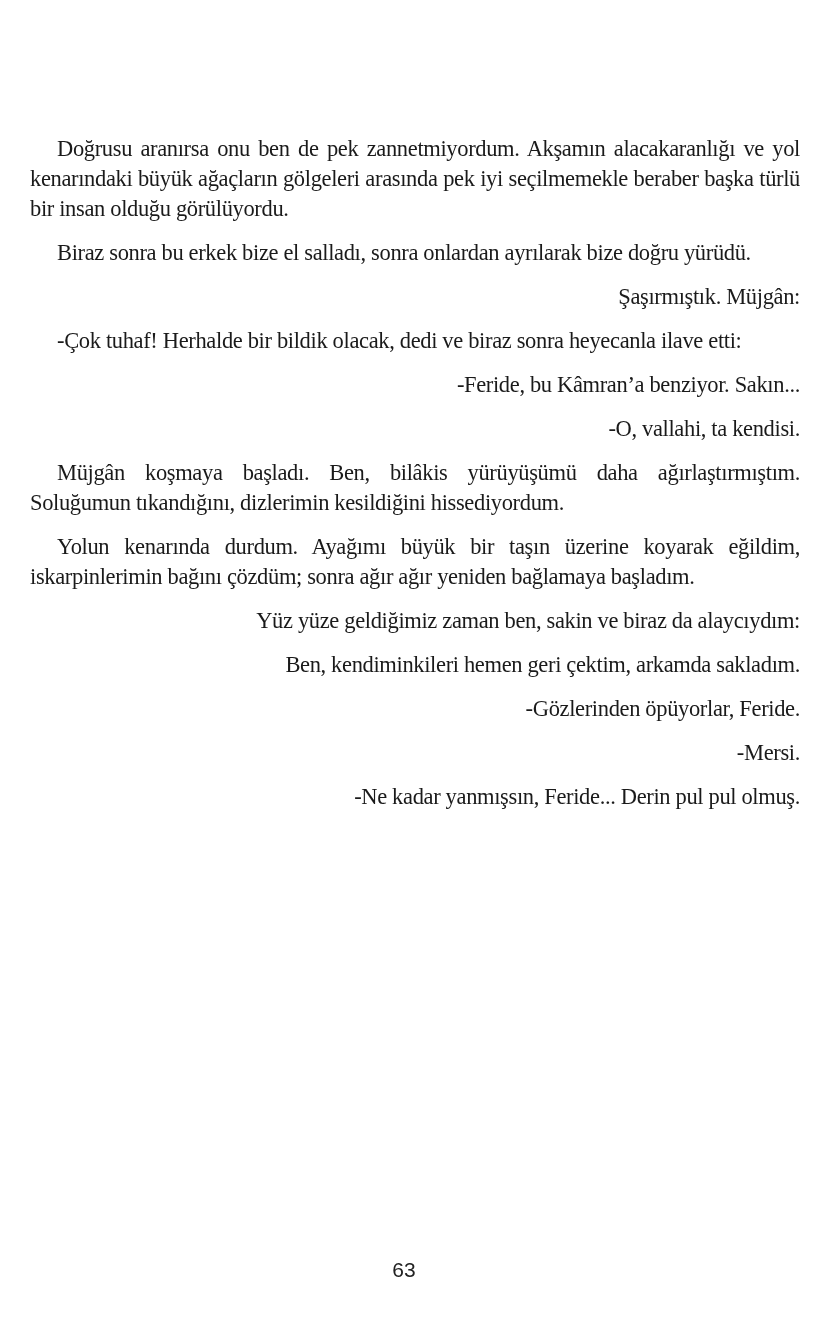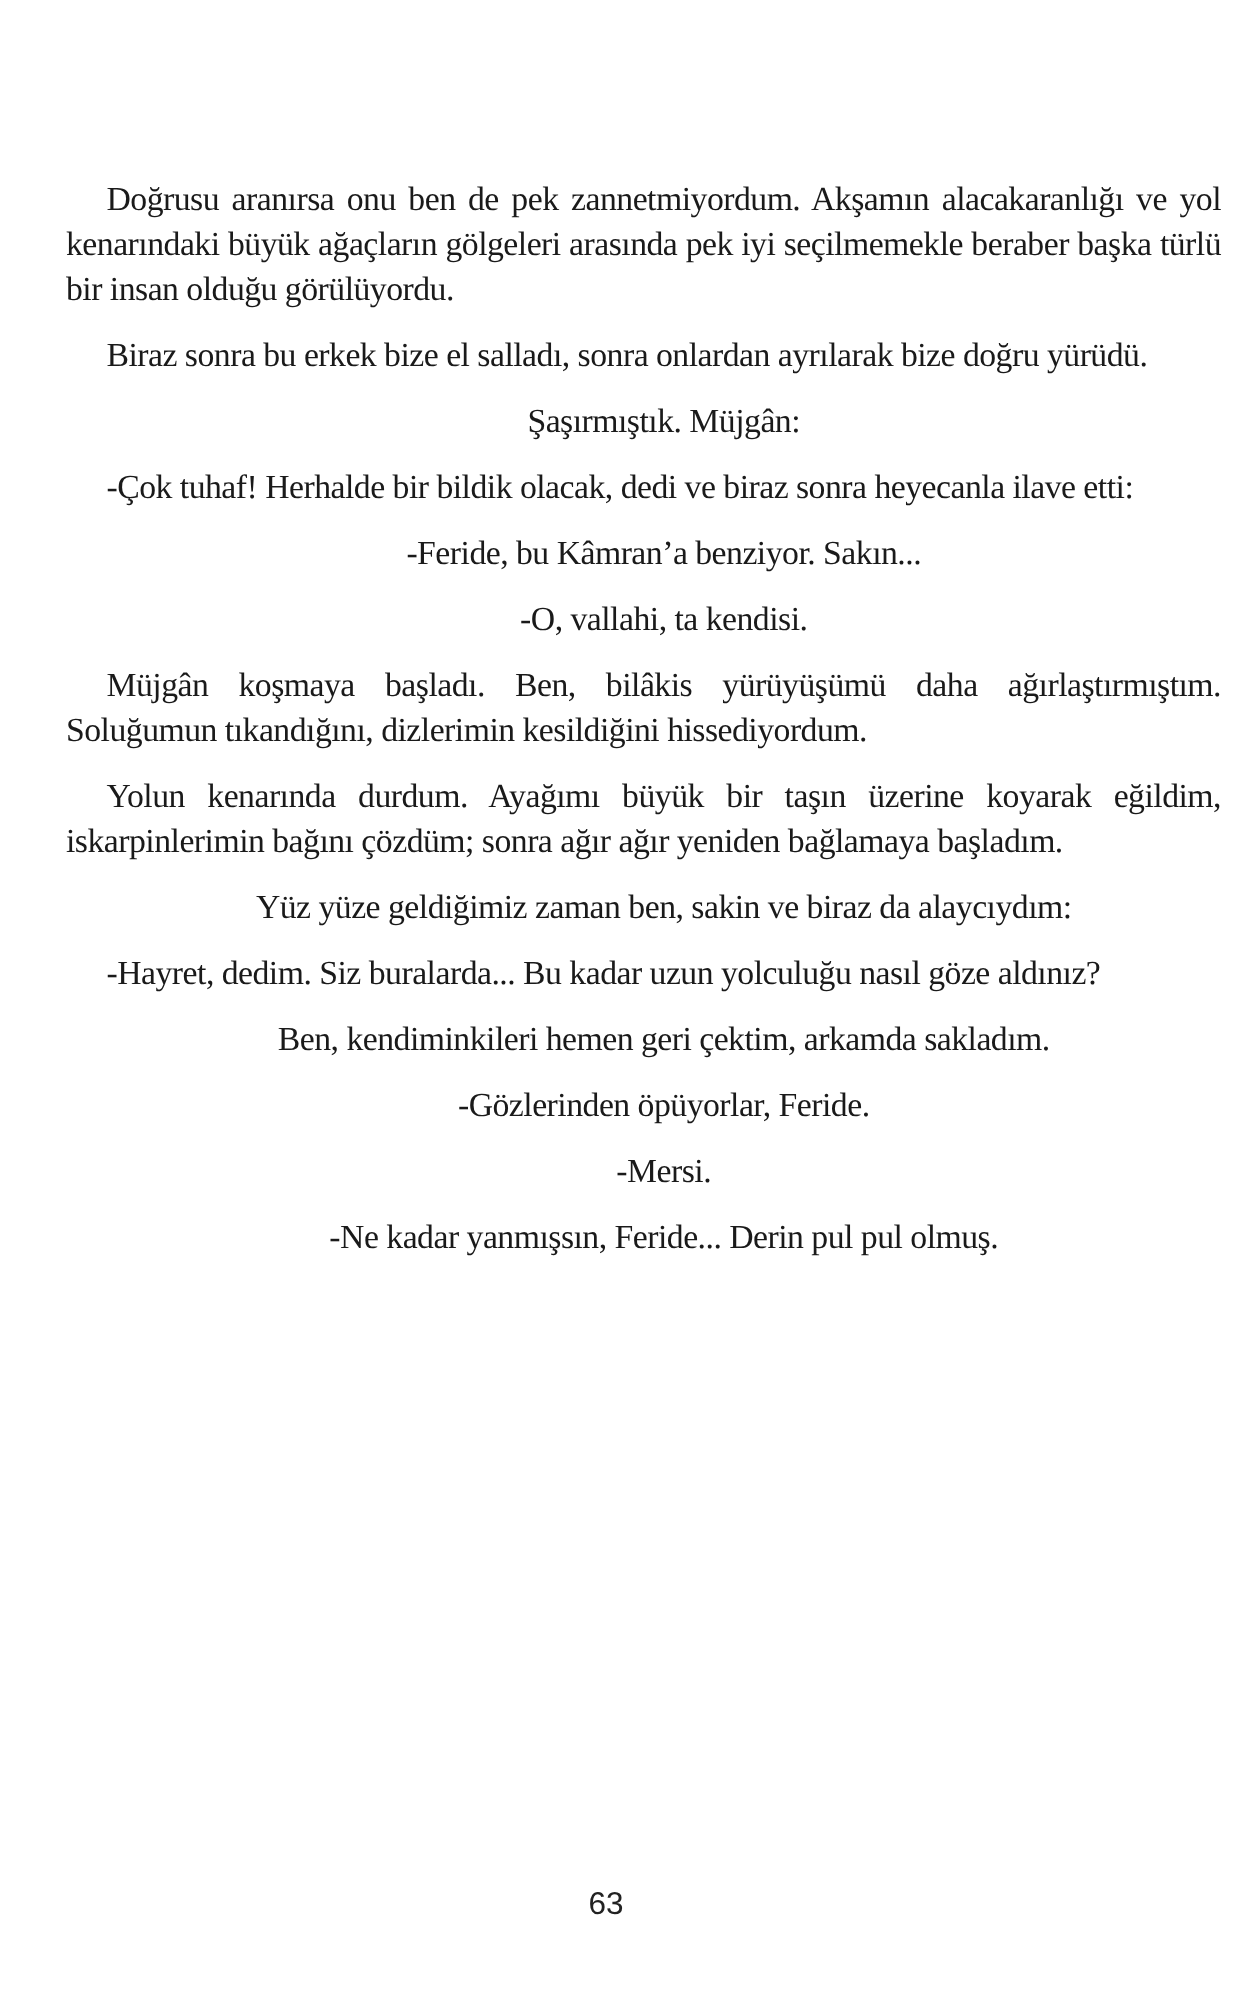--- a/index.html
+++ b/index.html
@@ -11,35 +11,34 @@
       width: 828px;
       height: 1332px;
       position: relative;
       overflow: hidden;
       color: #1a1a1a;
       font-family: "Liberation Serif", "DejaVu Serif", serif;
     }
     .page-body {
       position: absolute;
       left: 30px;
-      top: 118px;
+      top: 134px;
       width: 770px;
-      margin-left: 14px;
     }
     .para {
       margin: 0 0 14px 0;
       font-size: 22.5px;
       line-height: 30px;
       text-indent: 27px;
       text-align: justify;
       letter-spacing: -0.35px;
       word-spacing: 0px;
     }
     .para.single {
-      text-align: center;
+      text-align: right;
     }
     .page-number {
       position: absolute;
       left: 0;
       width: 808px;
       top: 1258px;
       text-align: center;
       font-family: "Liberation Sans", "DejaVu Sans", sans-serif;
       font-size: 21px;
       color: #222222;
@@ -51,20 +50,19 @@
 <div class="page-body">
   <p class="para">Doğrusu aranırsa onu ben de pek zannetmiyordum. Akşamın alacakaranlığı ve yol kenarındaki büyük ağaçların gölgeleri arasında pek iyi seçilmemekle beraber başka türlü bir insan olduğu görülüyordu.</p>
   <p class="para">Biraz sonra bu erkek bize el salladı, sonra onlardan ayrılarak bize doğru yürüdü.</p>
   <p class="para single">Şaşırmıştık. Müjgân:</p>
   <p class="para">-Çok tuhaf! Herhalde bir bildik olacak, dedi ve biraz sonra heyecanla ilave etti:</p>
   <p class="para single">-Feride, bu Kâmran’a benziyor. Sakın...</p>
   <p class="para single">-O, vallahi, ta kendisi.</p>
   <p class="para">Müjgân koşmaya başladı. Ben, bilâkis yürüyüşümü daha ağırlaştırmıştım. Soluğumun tıkandığını, dizlerimin kesildiğini hissediyordum.</p>
   <p class="para">Yolun kenarında durdum. Ayağımı büyük bir taşın üzerine koyarak eğildim, iskarpinlerimin bağını çözdüm; sonra ağır ağır yeniden bağlamaya başladım.</p>
   <p class="para single">Yüz yüze geldiğimiz zaman ben, sakin ve biraz da alaycıydım:</p>
-  <p class="para">-Hayret, dedim. Siz buralarda... Bu kadar uzun yolculuğu nasıl göze aldınız?</p>
   <p class="para single">Ben, kendiminkileri hemen geri çektim, arkamda sakladım.</p>
   <p class="para single">-Gözlerinden öpüyorlar, Feride.</p>
   <p class="para single">-Mersi.</p>
   <p class="para single">-Ne kadar yanmışsın, Feride... Derin pul pul olmuş.</p>
 </div>
 
 <div class="page-number">63</div>
 
 </body></html>

